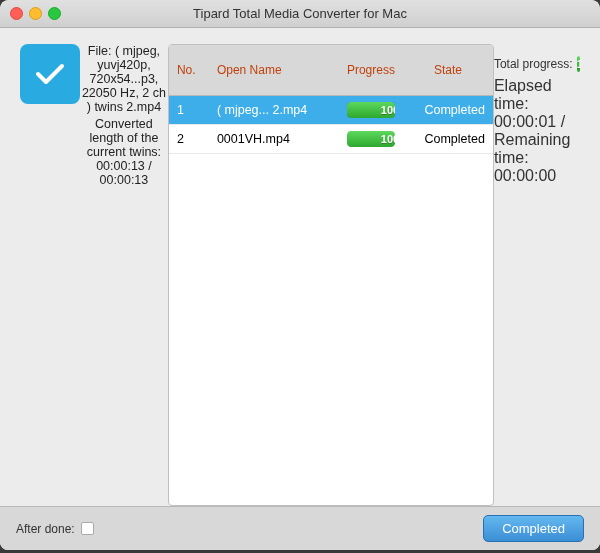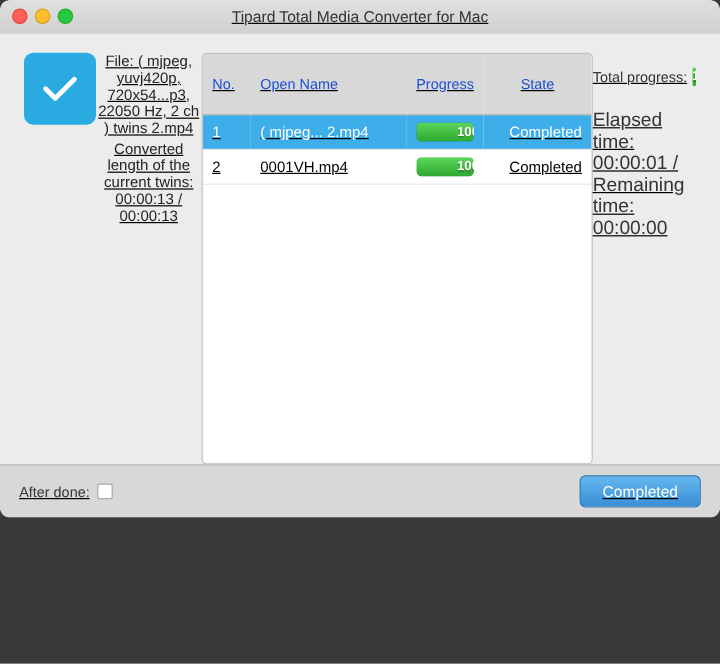--- a/index.html
+++ b/index.html
@@ -8,27 +8,26 @@
       font-family: -apple-system, "Helvetica Neue", Arial, sans-serif;
       background: #3a3a3a;
       width: 600px;
       height: 553px;
       overflow: hidden;
       border-radius: 8px;
     }
 
     .window {
       width: 600px;
-      height: 431px;
+      height: 550px;
       background: #ececec;
       border-radius: 8px;
       display: flex;
       flex-direction: column;
       overflow: hidden;
-      text-decoration: underline;
     }
 
     
     .title-bar {
       background: linear-gradient(to bottom, #e0e0e0, #d0d0d0);
       height: 28px;
       display: flex;
       align-items: center;
       justify-content: center;
       position: relative;
@@ -121,21 +120,21 @@
 
     .table thead tr {
       background: #d8d8d8;
       border-bottom: 1px solid #b8b8b8;
     }
 
     .table thead th {
       padding: 18px 8px;
       text-align: left;
       font-weight: 500;
-      color: #1d4ed8;
+      color: #c2410c;
       font-size: 12px;
     }
 
     .table thead th.progress-col {
       text-align: left;
     }
 
     .table thead th.state-col {
       text-align: center;
     }
@@ -198,21 +197,21 @@
     
     .bottom-section {
       margin-top: 12px;
       padding: 0 0 8px 0;
     }
 
     .total-progress-row {
       display: flex;
       align-items: center;
       gap: 4px;
-      margin-bottom: 20px;
+      margin-bottom: 5px;
       justify-content: space-between;
     }
 
     .total-progress-label {
       font-size: 12px;
       color: #333;
       white-space: nowrap;
     }
 
     .total-progress-bar-bg {

